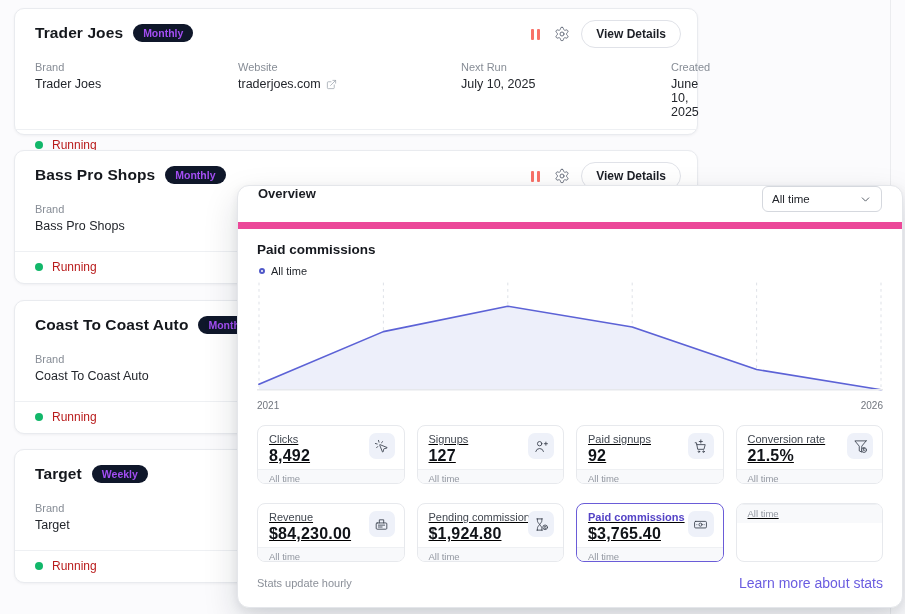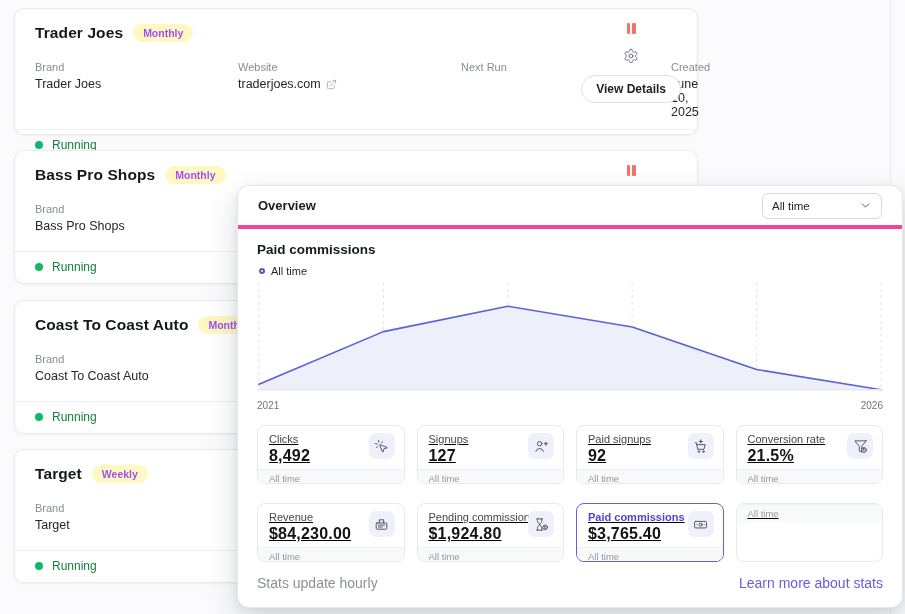--- a/index.html
+++ b/index.html
@@ -6,45 +6,45 @@
   body { font-family:"Liberation Sans","DejaVu Sans",sans-serif; background:#fff; }
   .screen { position:relative; width:905px; height:614px; overflow:hidden; background:#fbfbfd; }
   .page-edge { position:absolute; left:890px; top:0; width:1px; height:100%; background:#ebecef; z-index:0; }
 
   
   .card { position:absolute; left:14px; width:684px; background:#fff; border:1px solid #e9ebef;
           border-radius:10px; box-shadow:0 1px 3px rgba(16,24,40,.05); display:flex; flex-direction:column; z-index:1; }
   .card-body { flex:1; padding:15px 20px 10px; position:relative; }
   .title-row { display:flex; align-items:center; gap:10px; }
   .card-title { font-size:15.5px; font-weight:700; color:#15181d; letter-spacing:.1px; }
-  .badge { background:#fef9c3; color:#a34ef3; font-size:10.5px; font-weight:700; padding:3px 10px; border-radius:999px; }
-  .card-actions { position:absolute; top:11px; right:16px; display:flex; align-items:center; gap:8px;flex-direction:column; }
+  .badge { background:#0f172a; color:#a34ef3; font-size:10.5px; font-weight:700; padding:3px 10px; border-radius:999px; }
+  .card-actions { position:absolute; top:11px; right:16px; display:flex; align-items:center; gap:8px; }
   .icon-btn { background:none; border:none; cursor:pointer; display:flex; align-items:center; justify-content:center; padding:3px; }
   .pause-glyph { display:flex; gap:2.5px; }
   .pause-glyph i { display:block; width:3.2px; height:11px; background:#f87168; border-radius:1px; }
   .gear-svg { width:16px; height:16px; stroke:#6b7280; stroke-width:1.5; fill:none; stroke-linecap:round; stroke-linejoin:round; }
   .view-details { background:#fff; border:1px solid #e0e2e8; border-radius:999px; padding:6px 14px;
                   font-size:12px; font-weight:600; color:#1c1f26; cursor:pointer; font-family:inherit; }
   .fields { display:grid; grid-template-columns:203px 223px 210px 1fr; margin-top:19px; }
   .f-label { font-size:11px; color:#878d96; margin-bottom:4px; }
   .f-value { font-size:12.5px; color:#23262c; font-weight:500; display:flex; align-items:center; gap:5px; }
   .ext-svg { width:11px; height:11px; stroke:#98a0aa; stroke-width:1.6; fill:none; stroke-linecap:round; stroke-linejoin:round; }
   .card-status { border-top:1px solid #eef0f3; padding:8px 20px 9px; display:flex; align-items:center; gap:9px; }
   .dot { width:8px; height:8px; border-radius:50%; background:#12b76a; }
-  .status-text { font-size:12px; color:#15803d; font-weight:500; }
+  .status-text { font-size:12px; color:#b91c1c; font-weight:500; }
   #card-1 { top:8px;   height:127px; }
   #card-2 { top:150px; height:134px; }
   #card-3 { top:300px; height:134px; }
   #card-4 { top:449px; height:134px; }
 
   
   .overlay { position:absolute; left:237px; top:185px; width:666px; height:423px; background:#fff;
              border:1px solid #e4e6ea; border-radius:12px; z-index:5;
              box-shadow:0 14px 34px rgba(16,24,40,.15), 0 3px 10px rgba(16,24,40,.07); }
-  .ov-header { height:43px; border-bottom:4px solid #ec4899; display:flex; align-items:center;
+  .ov-header { height:43px; border-bottom:7px solid #ec4899; display:flex; 
                justify-content:space-between; padding:0 20px; }
   .ov-title { font-size:13px; font-weight:700; color:#1a1d23; }
   .range-select { width:120px; height:26px; background:#fff; border:1px solid #d5d8de; border-radius:6px;
                   display:flex; align-items:center; justify-content:space-between; padding:0 9px;
                   font-size:11.5px; color:#22252b; cursor:pointer; font-family:inherit; }
   .chev-svg { width:13px; height:13px; stroke:#555c66; stroke-width:1.8; fill:none; stroke-linecap:round; stroke-linejoin:round; }
   .ov-body { padding:13px 19px 0; }
   .section-title { font-size:13.5px; font-weight:700; color:#16191f; }
   .legend { display:flex; align-items:center; gap:6px; font-size:11px; color:#1f2329; margin:8px 0 0 2px; }
   .legend-marker { width:6px; height:6px; border:2px solid #5058c8; border-radius:50%; background:#fff; }
@@ -57,21 +57,21 @@
   .stat-tile.selected { border:1.6px solid #6a5cd8; }
   .stat-top { flex:1; padding:7px 11px 4px; position:relative; }
   .stat-label { font-size:11px; color:#40464f; }
   .selected .stat-label { color:#5443c6; font-weight:700; }
   .stat-value { font-size:16px; font-weight:700; color:#101318; margin-top:2px; letter-spacing:.2px; }
   .stat-icon { position:absolute; top:7px; right:9px; width:26px; height:26px; background:#eef1f9;
                border-radius:7px; display:flex; align-items:center; justify-content:center; }
   .stat-icon svg { width:15px; height:15px; stroke:#3d4450; stroke-width:1.4; fill:none; stroke-linecap:round; stroke-linejoin:round; }
   .stat-footer { border-top:1px solid #eef0f3; background:#f8f9fb; padding:3px 11px 4px; font-size:9.5px; color:#9297a0; }
   .ov-footnote { display:flex; justify-content:space-between; align-items:center; margin-top:13px; }
-  .note { font-size:14px; color:#8b9099; }
+  .note { font-size:11px; color:#8b9099; }
   .stats-link { font-size:14px; color:#6a5ce0; text-decoration:none; font-weight:500; }
 </style>
 </head>
 <body>
 
 <div class="screen">
   <div class="page-edge"></div>
 
   <section class="card" id="card-1">
     <div class="card-body">
@@ -105,20 +105,21 @@
             <span>traderjoes.com</span>
             <svg class="ext-svg" viewBox="0 0 24 24">
                 <path d="M15 3h6v6"></path>
                 <path d="M10 14 21 3"></path>
                 <path d="M18 13v6a2 2 0 0 1-2 2H5a2 2 0 0 1-2-2V8a2 2 0 0 1 2-2h6"></path>
               </svg>
           </div>
         </div>
         <div>
           <div class="f-label">Next Run</div>
+          <div class="f-value">July 10, 2025</div>
         </div>
         <div>
           <div class="f-label">Created</div>
           <div class="f-value">June 10, 2025</div>
         </div>
       </div>
     </div>
     <div class="card-status">
       <span class="dot"></span>
       <span class="status-text">Running</span>

